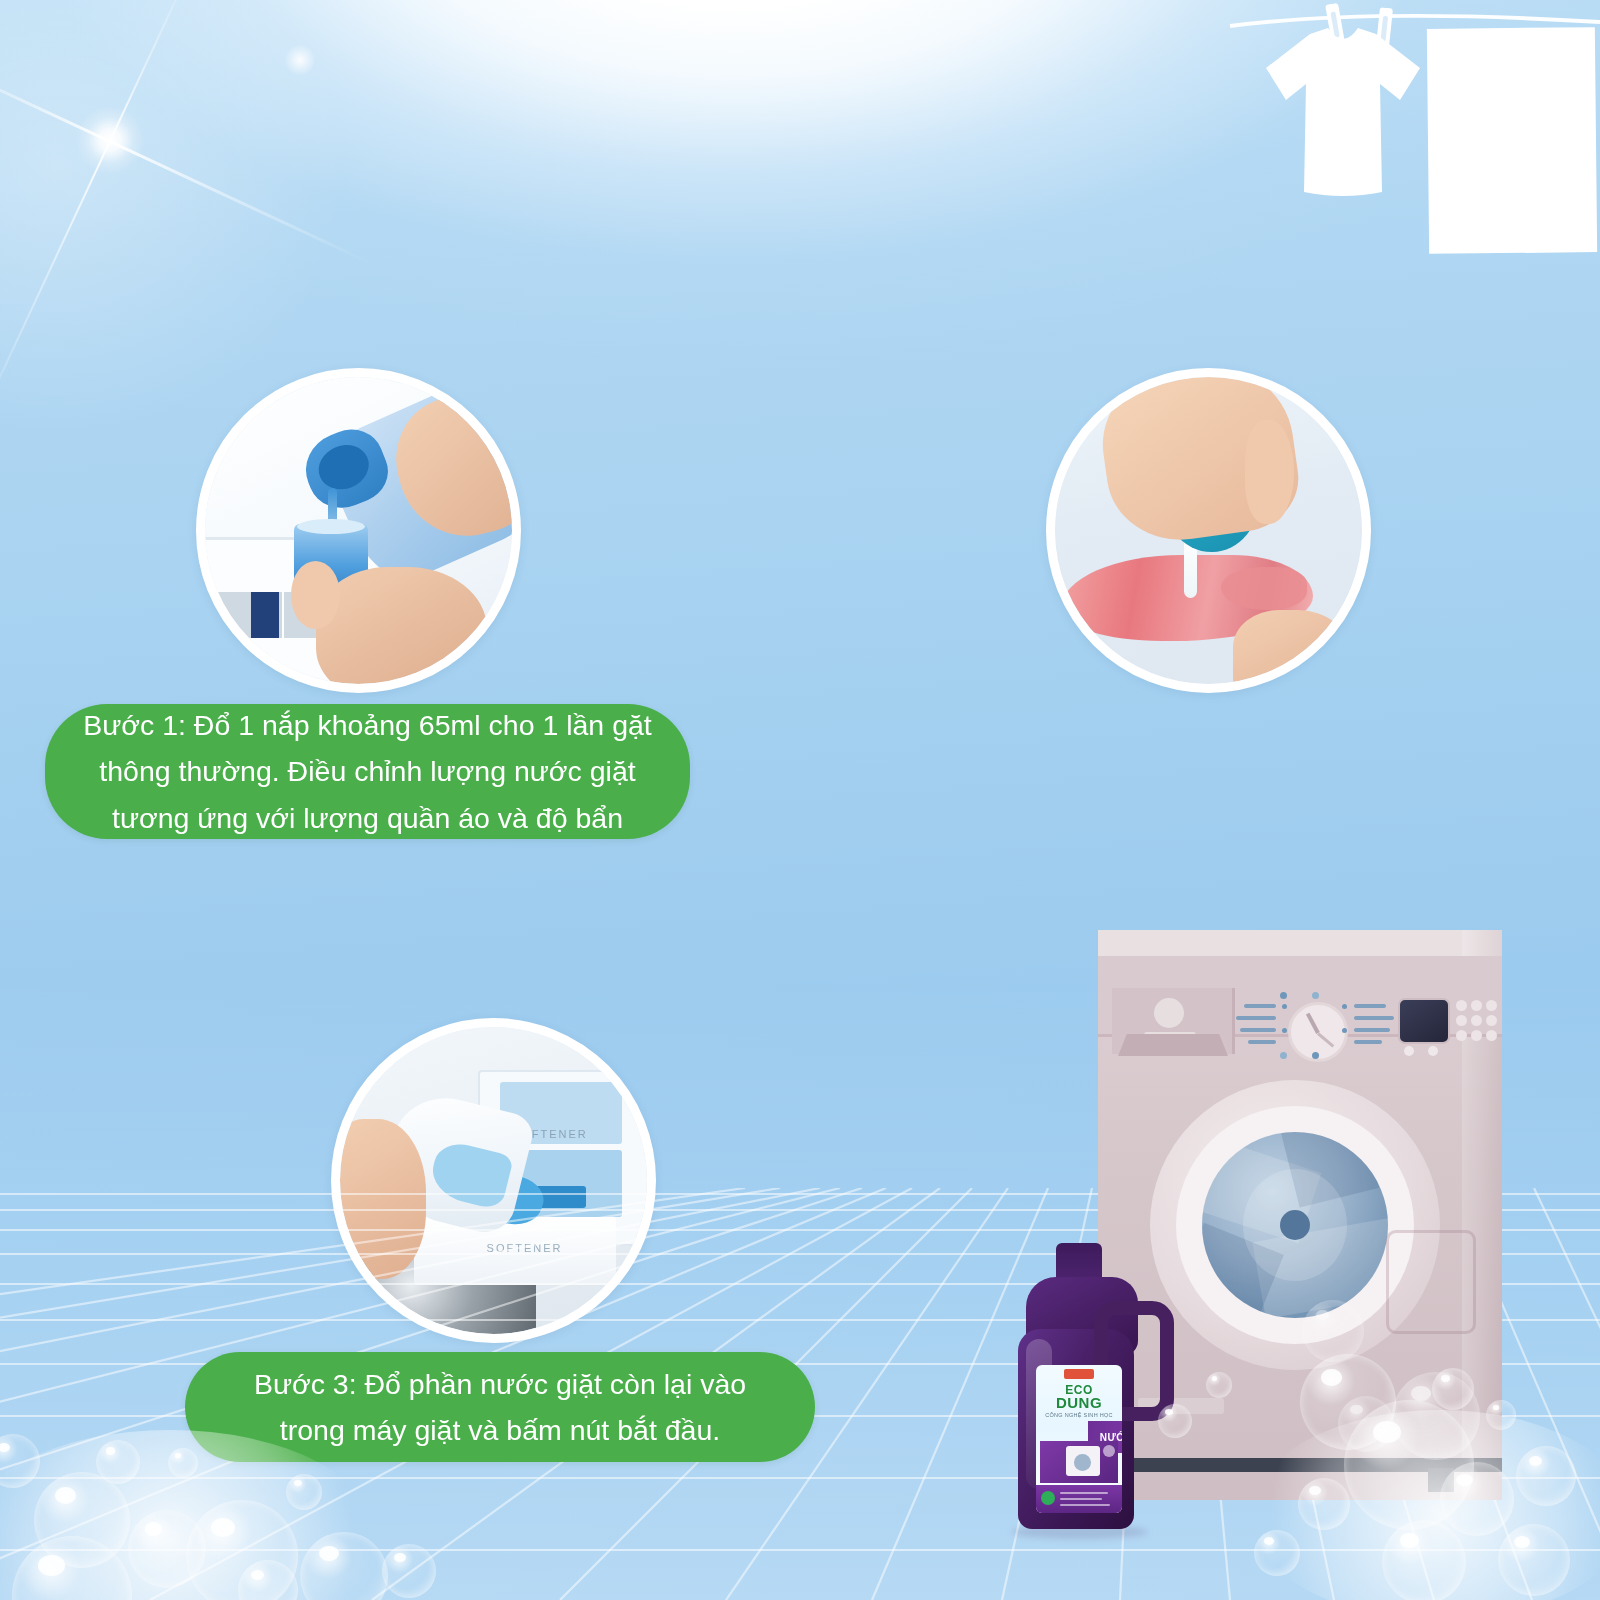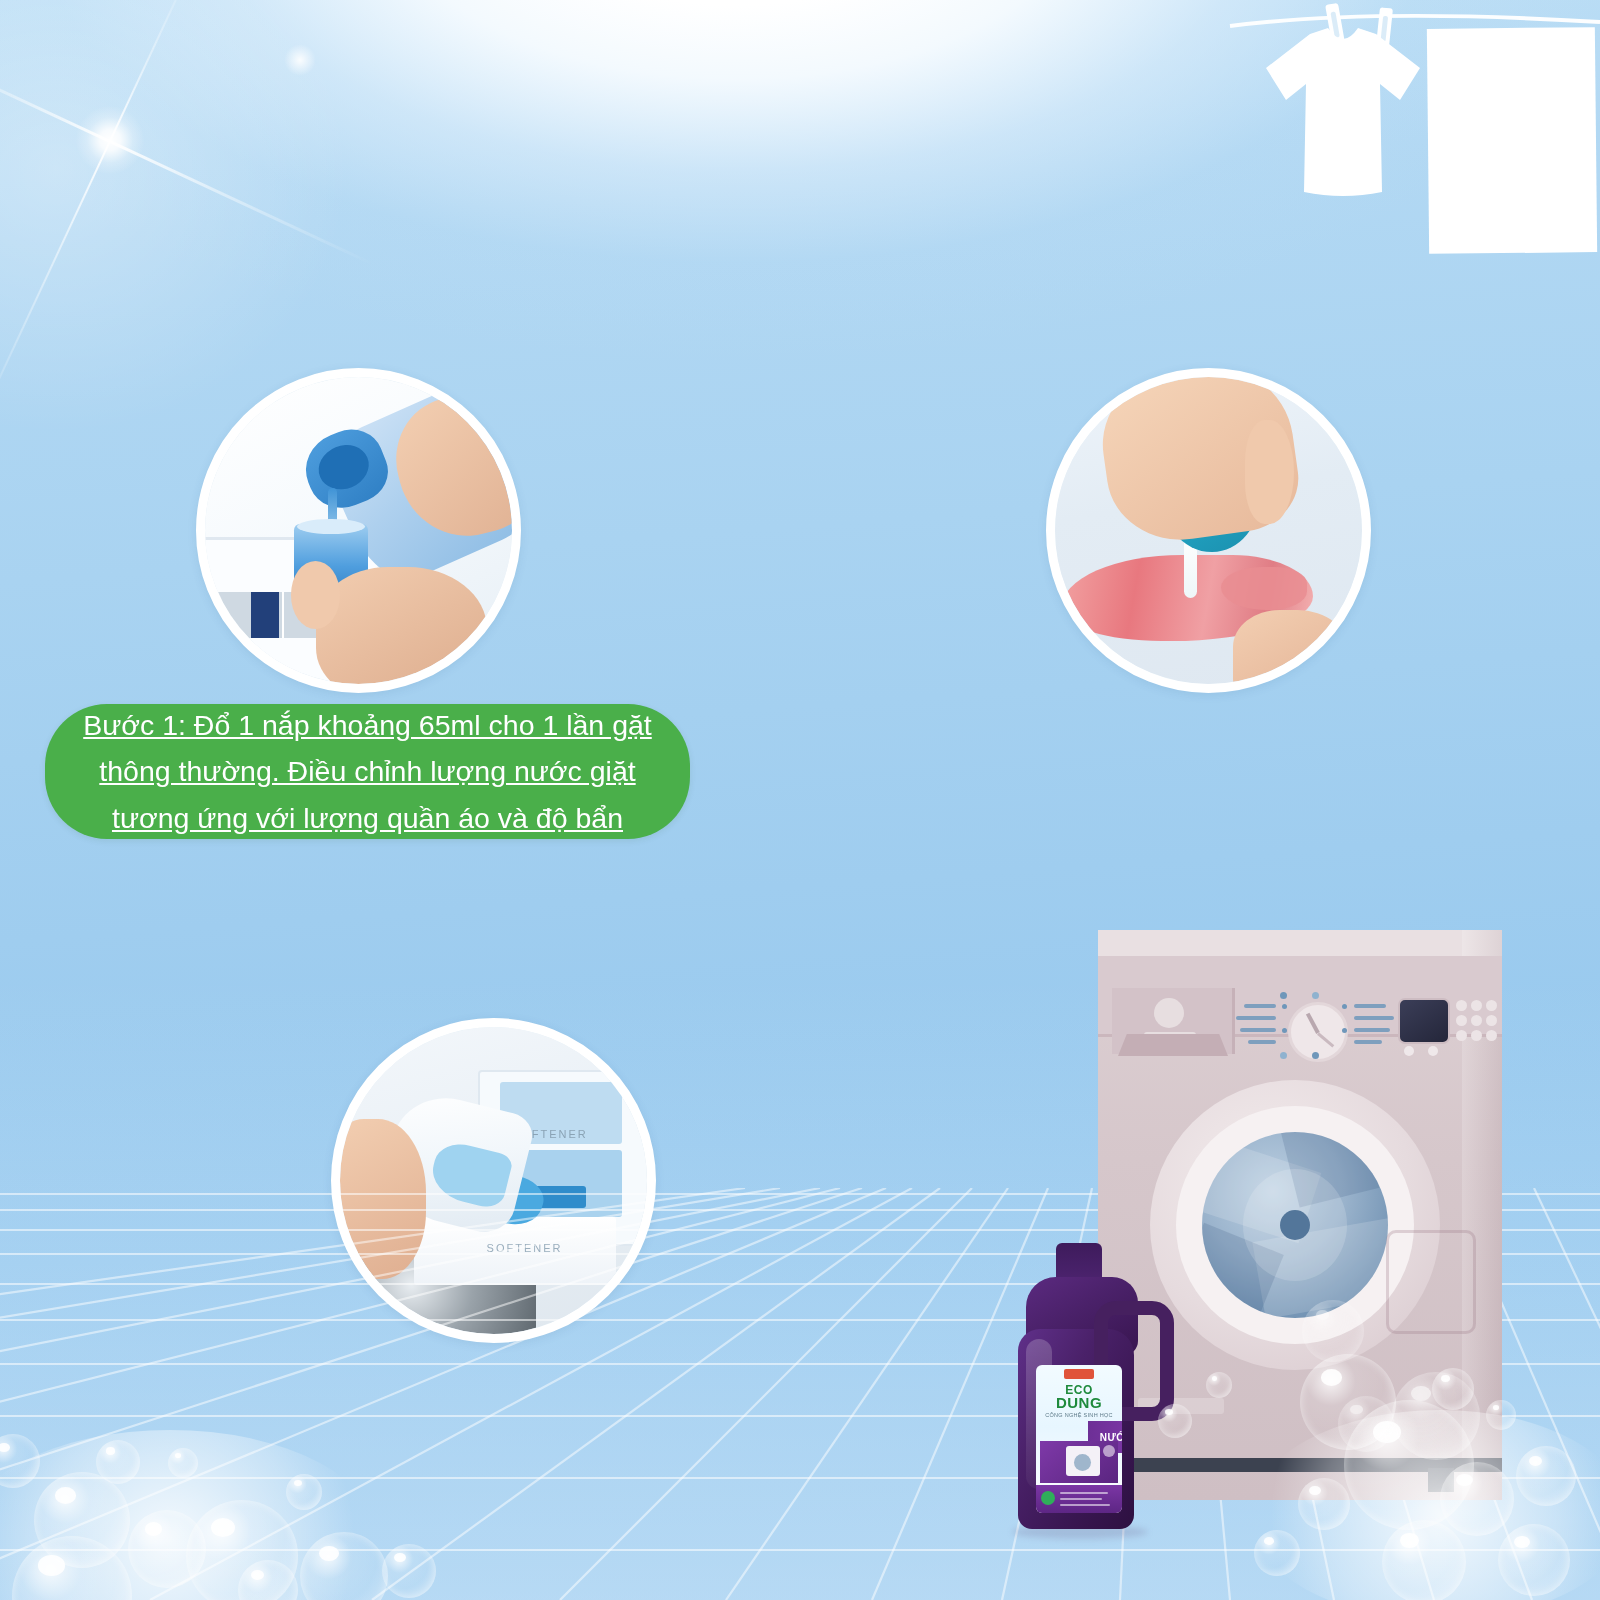--- a/index.html
+++ b/index.html
@@ -148,21 +148,20 @@
   .p3 .hand{position:absolute;left:-6%;top:30%;width:34%;height:52%;background:linear-gradient(150deg,#f3cfb2,#dfae90);border-radius:40% 46% 42% 34%;}
   .p3 .drum{position:absolute;left:6%;top:72%;width:58%;height:30%;
     background:radial-gradient(circle at 30% 40%, #e8edf1 0%, #9aa3aa 45%, #5d666d 100%);border-radius:6px;}
 
   
   .callout{
     position:absolute;background:#4aaf4a;border-radius:62px;
     color:#fff;display:flex;align-items:center;justify-content:center;text-align:center;
     line-height:1.62;font-size:28.5px;padding:22px 34px;box-sizing:border-box;
     box-shadow:0 2px 6px rgba(40,90,40,0.10);
-    text-decoration:underline;
   }
   #callout-1{left:45px;top:704px;width:645px;height:135px;}
   #callout-2{left:852px;top:704px;width:650px;height:135px;}
   #callout-3{left:185px;top:1352px;width:630px;height:110px;}
 
   
   .floor{position:absolute;left:0;top:1188px;width:1600px;height:412px;overflow:hidden;}
 
   
   .wm{position:absolute;left:1098px;top:930px;width:404px;height:570px;}
@@ -452,20 +451,21 @@
       <div class="foot">
         <div class="dot"></div>
         <div class="ln" style="top:7px;width:48px;"></div>
         <div class="ln" style="top:13px;width:42px;"></div>
         <div class="ln" style="top:19px;width:50px;"></div>
       </div>
     </div>
   </div>
 
   <div class="callout" id="callout-1">Bước 1:  Đổ 1 nắp khoảng 65ml cho 1 lần gặt thông thường. Điều chỉnh lượng nước giặt tương ứng với lượng quần áo và độ bẩn</div>
+  <div class="callout" id="callout-3">Bước 3: Đổ phần nước giặt còn lại vào trong máy giặt và bấm nút bắt đầu.</div>
 
   <div>
     <div class="foam" style="left:-40px;top:1430px;width:420px;height:220px;"></div>
     <div class="bubble" style="left:-14px;top:1434px;width:54px;height:54px;"></div>
     <div class="bubble" style="left:34px;top:1472px;width:96px;height:96px;"></div>
     <div class="bubble" style="left:12px;top:1536px;width:120px;height:120px;"></div>
     <div class="bubble" style="left:128px;top:1510px;width:78px;height:78px;"></div>
     <div class="bubble" style="left:96px;top:1440px;width:44px;height:44px;"></div>
     <div class="bubble" style="left:168px;top:1448px;width:30px;height:30px;"></div>
     <div class="bubble" style="left:186px;top:1500px;width:112px;height:112px;"></div>

